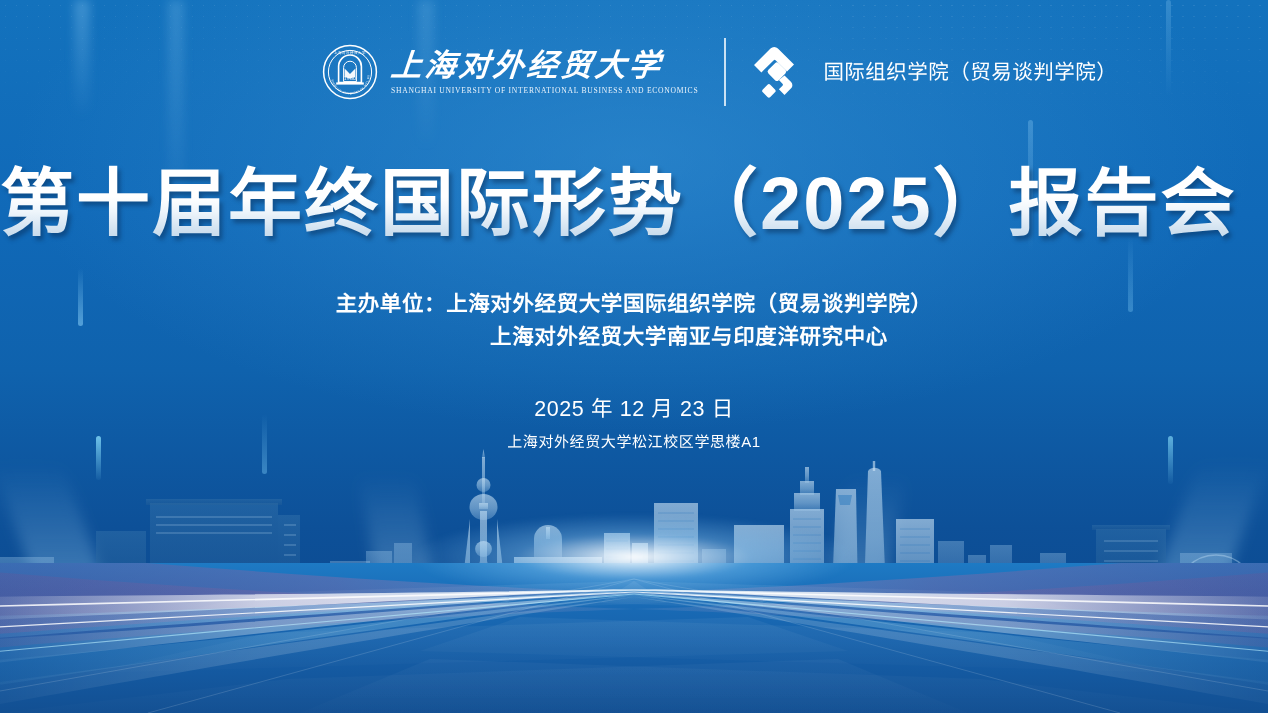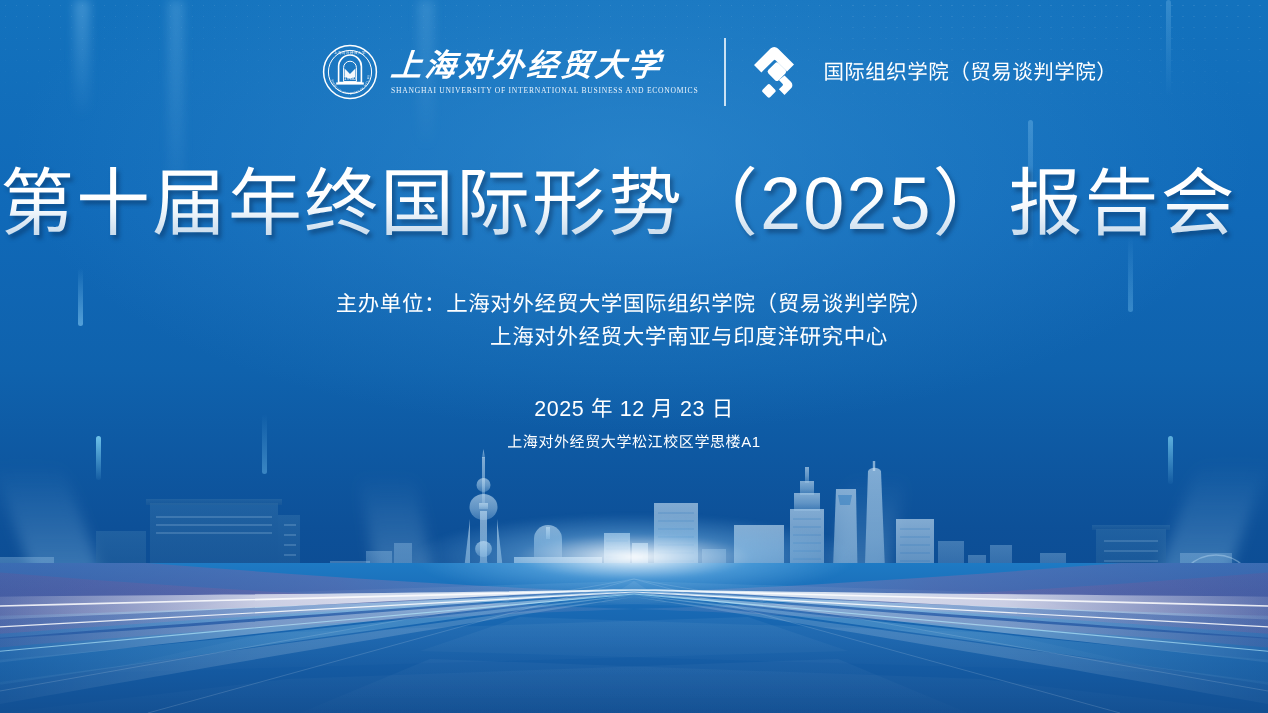--- a/index.html
+++ b/index.html
@@ -53,36 +53,36 @@
   #sgg-mark { width:58px; height:62px; flex:0 0 auto; }
   #sgg-names { margin-left:15px; display:flex; flex-direction:row; }
   #sgg-cn { font-size:20.5px; color:#fff; letter-spacing:.5px; white-space:nowrap; line-height:1.2;
             font-family:"Liberation Sans","DejaVu Sans",sans-serif; }
   #sgg-en { font-size:18.5px; color:#fff; font-weight:700; font-style:italic; letter-spacing:.2px;
             white-space:nowrap; margin-top:3px; }
 
   
   #title {
     position:absolute; left:0; top:163px; width:1236px; text-align:center;
-    font-size:74px; font-weight:400; letter-spacing:2px; white-space:nowrap;
+    font-size:74px; font-weight:700; letter-spacing:2px; white-space:nowrap;
     font-family:"Liberation Sans","DejaVu Sans",sans-serif;
     background:linear-gradient(180deg,#ffffff 0%,#ffffff 42%,#eef5fb 60%,#cfe0ef 84%,#bed5e9 100%);
     -webkit-background-clip:text; background-clip:text;
     -webkit-text-fill-color:transparent; color:transparent;
     filter:drop-shadow(3px 4px 2px rgba(6,40,80,.45));
     line-height:1.1;
   }
 
   
   #organizers {
     position:absolute; left:0; top:288px; width:1268px;
     display:flex; flex-direction:column; align-items:center;
     font-size:21.5px; color:#ffffff; line-height:33px; letter-spacing:.6px;
   }
-  #organizers .org-line { white-space:nowrap; }
+  #organizers .org-line { white-space:nowrap;font-weight:bold; }
   #organizers .org-line.indent { padding-left:110px; }
 
   
   #meta {
     position:absolute; left:0; top:393px; width:1268px; text-align:center;
     color:#ffffff; letter-spacing:.6px;
   }
   #date  { font-size:21.5px; line-height:32px; white-space:nowrap; }
   #venue { font-size:15px; line-height:34px; white-space:nowrap; }
 

